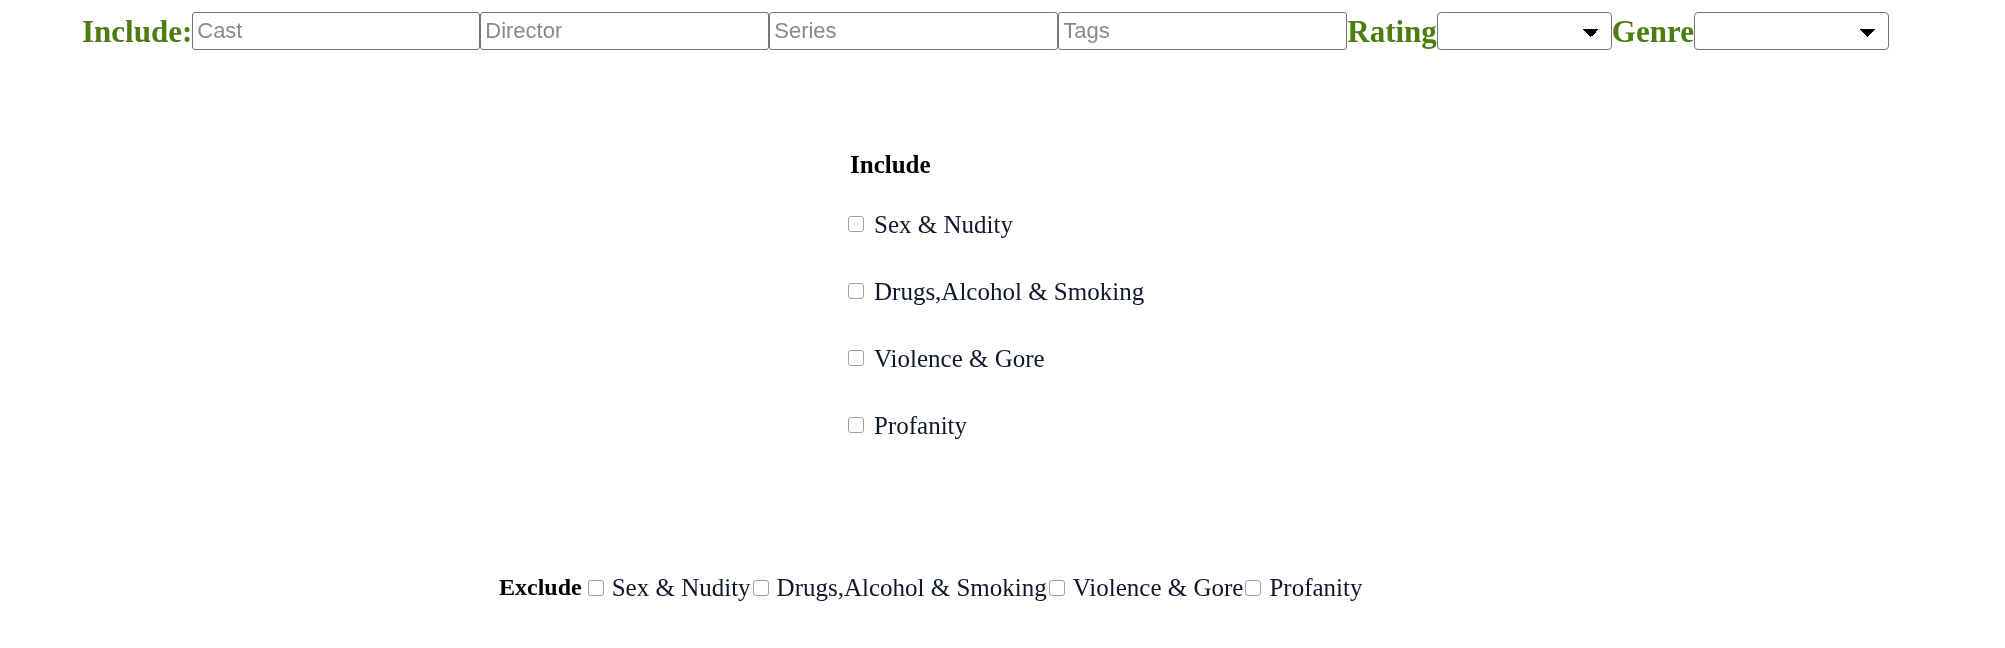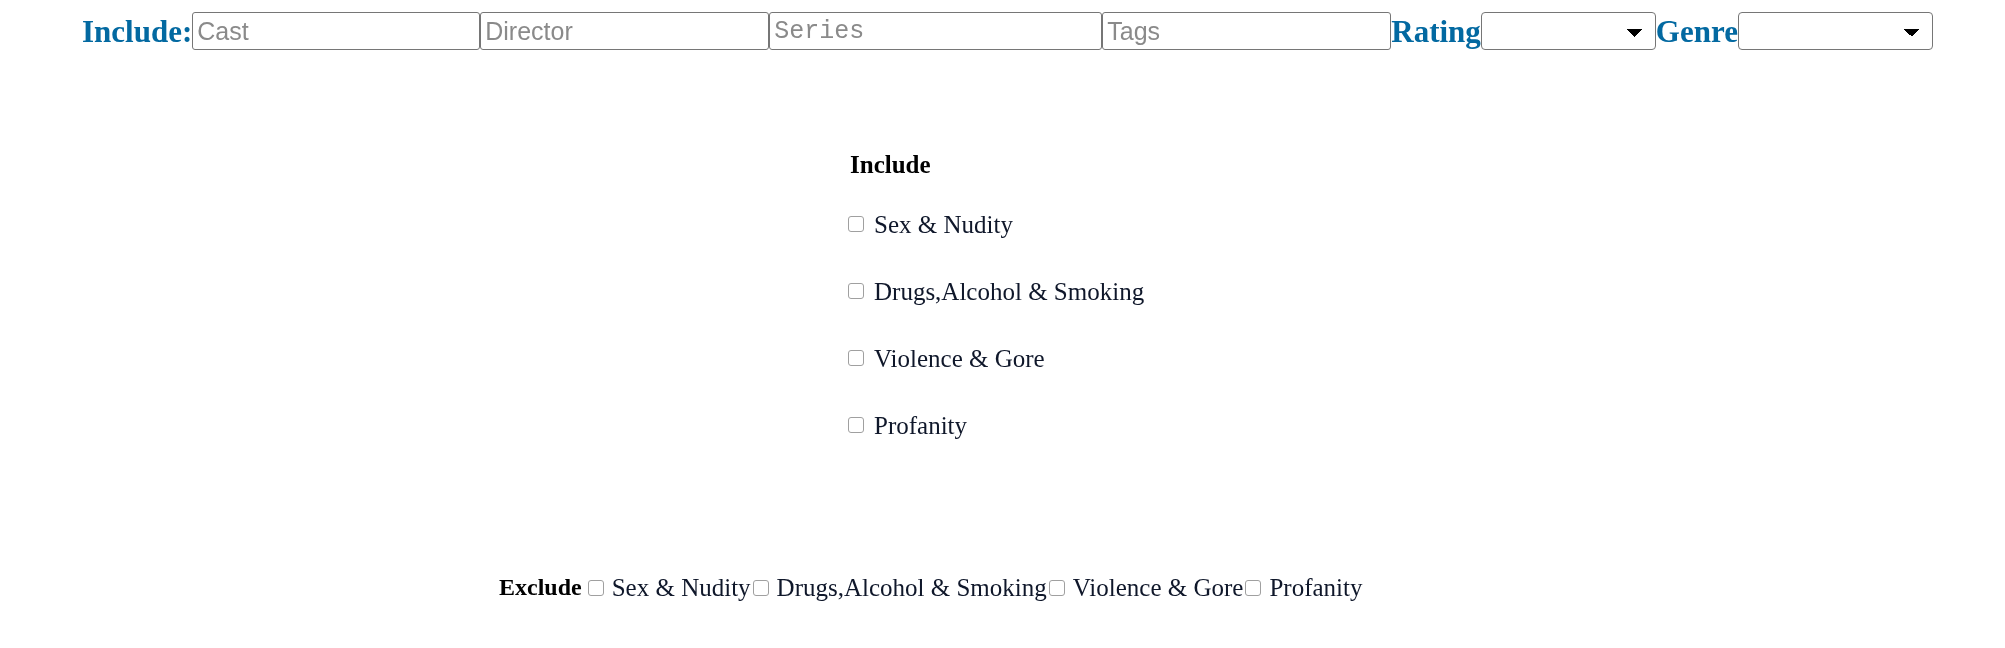--- a/index.html
+++ b/index.html
@@ -26,46 +26,46 @@
     height: 62px;
     display: flex;
     align-items: center;
     white-space: nowrap;
   }
   .bar-label {
     font-family: "Liberation Serif", "DejaVu Serif", serif;
     font-weight: bold;
     font-size: 31px;
     line-height: 1;
-    color: #0369a1;
+    color: #4d7c0f;
     letter-spacing: 0px;
   }
   .include-label {
     margin-left: 82px;
   }
   .text-field {
     font-family: "Liberation Sans", "DejaVu Sans", sans-serif;
-    font-size: 25px;
+    font-size: 22px;
     color: #000000;
     background: #ffffff;
     border: 1px solid #767676;
     border-radius: 3px;
     height: 38px;
     box-sizing: border-box;
     padding: 0 4px;
     margin: 0;
     outline: none;
   }
   .text-field::placeholder {
     color: #8a8a8a;
     opacity: 1;
   }
   .field-cast      { width: 288px; }
   .field-director  { width: 289px; }
-  .field-series    { width: 333px; font-family: Liberation Mono, monospace; }
+  .field-series    { width: 289px; }
   .field-tags      { width: 289px; }
 
   .select-field {
     -webkit-appearance: none;
     -moz-appearance: none;
     appearance: none;
     font-family: "Liberation Sans", "DejaVu Sans", sans-serif;
     font-size: 21px;
     color: #000000;
     background-color: #ffffff;

